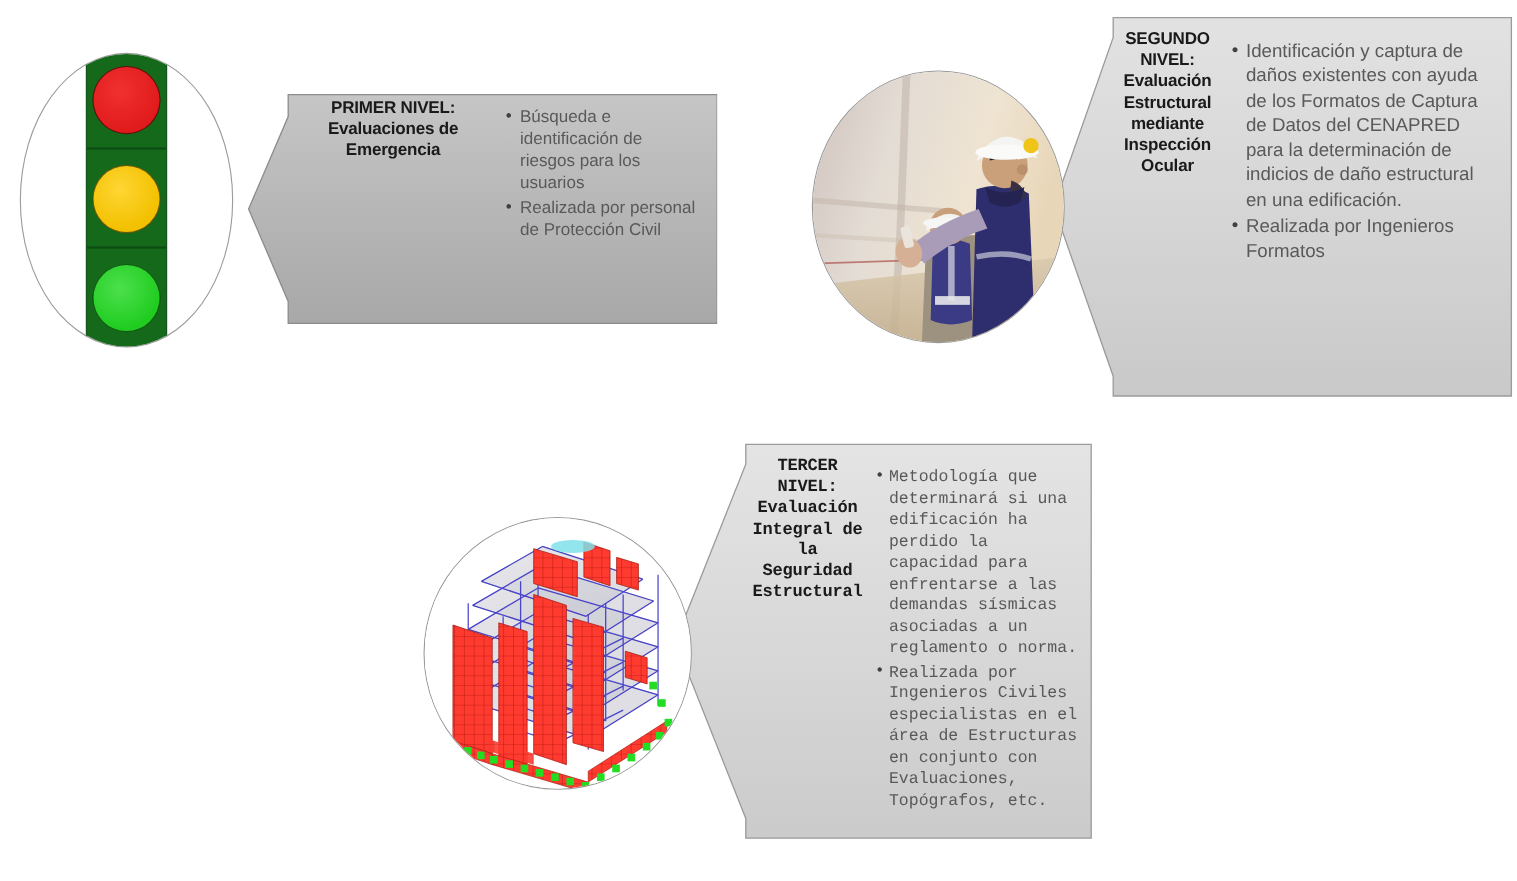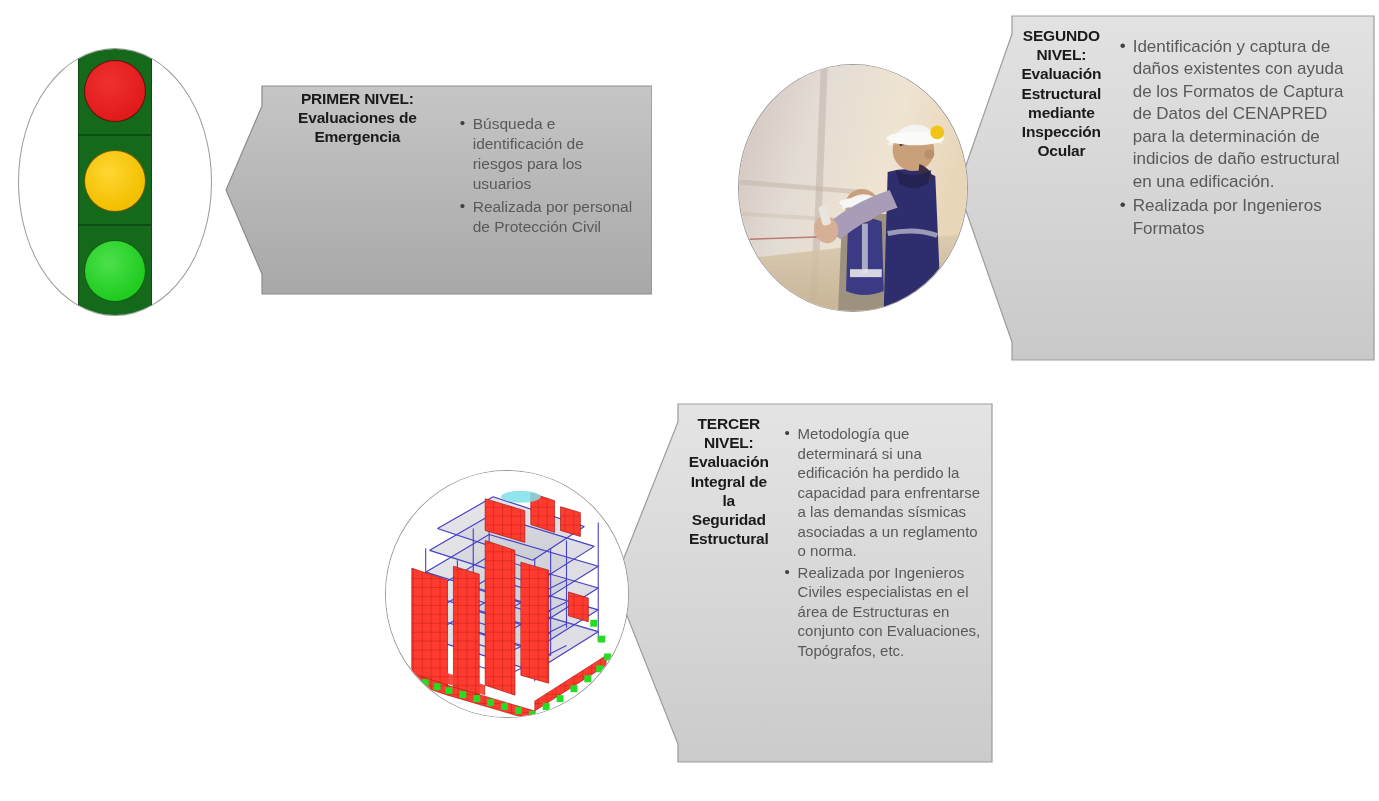--- a/index.html
+++ b/index.html
@@ -81,21 +81,21 @@
   }
   #group1-callout {
     left: 224px; top: 78px;
     width: 428px; height: 224px;
   }
   #group1-callout .callout-content {
     left: 60px; width: 350px;
     padding-top: 12px;
   }
   #group1-callout .callout-title { font-size: 15.5px; line-height: 1.22; }
-  #group1-callout .callout-list  { font-size: 15.5px; line-height: 1.30; margin-top: 24px; padding-left: 28px; }
+  #group1-callout .callout-list  { font-size: 15.5px; line-height: 1.30; margin-top: 7px; padding-left: 28px; }
 
   
   .tl-housing {
     position: absolute;
     left: 50%;
     transform: translateX(-50%);
     top: -4px;
     width: 74px;
     height: 280px;
     background: #14691b;
@@ -138,21 +138,21 @@
   #group2-callout .callout-title { font-size: 15.5px; line-height: 1.24; }
   #group2-callout .callout-list  { font-size: 17px; line-height: 1.32; margin-top: 10px; padding-left: 14px; }
 
   
   #group3-circle {
     left: 385px; top: 470px;
     width: 244px; height: 248px;
   }
   #group3-callout {
     left: 612px; top: 402px;
-    width: 382px; height: 362px;
+    width: 382px; height: 362px; font-family: Liberation Mono, monospace;
   }
   #group3-callout .callout-content {
     left: 72px; width: 300px;
     padding-top: 12px;
   }
   #group3-callout .callout-title { font-size: 15.5px; line-height: 1.24; }
   #group3-callout .callout-list  { font-size: 15px; line-height: 1.30; margin-top: 10px; padding-left: 10px; }
 
   
   .photo-inspectors { position: absolute; inset: 0; }

